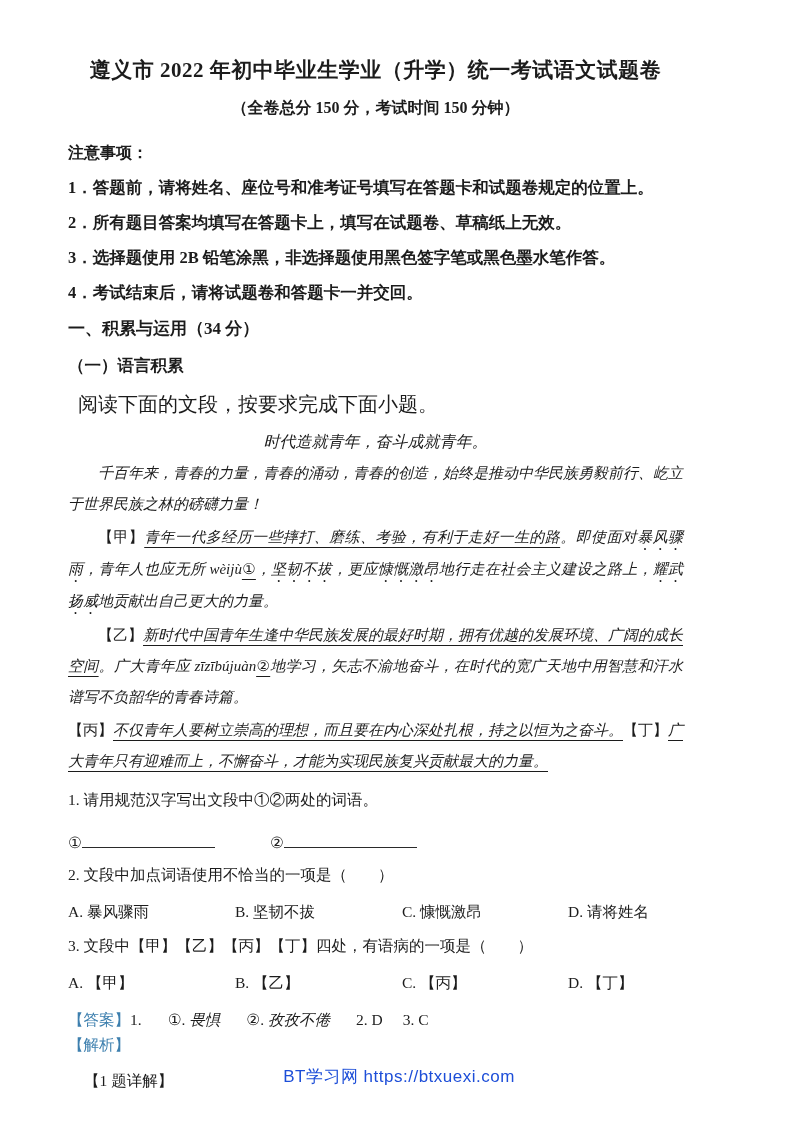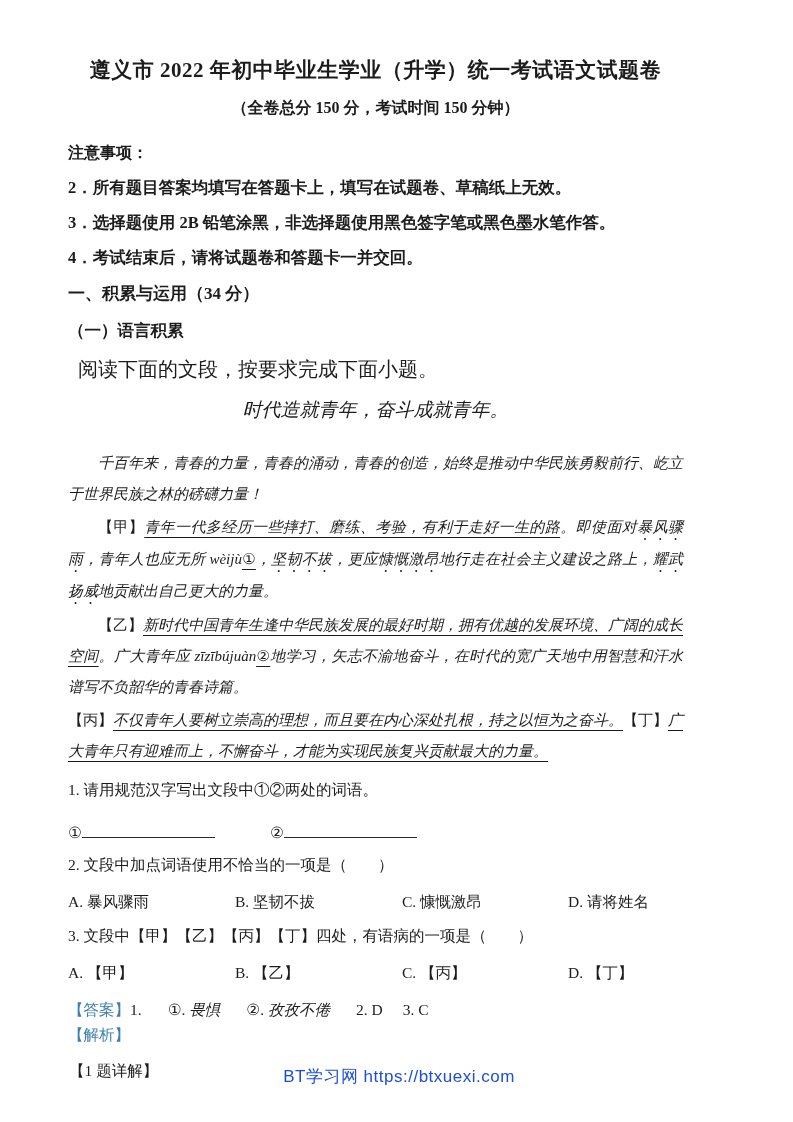--- a/index.html
+++ b/index.html
@@ -50,22 +50,22 @@
     font-weight: bold;
     margin: 0 0 14px 0;
   }
   .intro {
     font-size: 20px;
     margin: 0 0 14px 10px;
   }
   .kai { font-style: italic; }
   .epigraph {
     text-align: center;
-    font-size: 19px;
-    margin: 0 0 25px 0;
+    font-size: 16px;
+    margin: 0 0 5px 0;
   }
   .para {
     font-size: 15px;
     line-height: 31px;
     text-align: justify;
     margin: 0 0 2px 0;
   }
   .indent { text-indent: 2em; }
   .u {
     text-decoration: underline;
@@ -107,21 +107,21 @@
   }
   .blue { color: #3d7fae; }
   .ans-gap { margin-right: 26px; }
   .ans-gap-sm { margin-right: 20px; }
   .analysis-label {
     font-size: 15.5px;
     margin: 4px 0 0 0;
   }
   .detail-heading {
     font-size: 15.5px;
-    margin: 15px 0 0 1px;
+    margin: 15px 0 0 16px;
   }
   .footer {
     position: absolute;
     left: 5px; right: 0;
     top: 1065px;
     text-align: center;
     font-family: "Liberation Sans", "DejaVu Sans", sans-serif;
     font-size: 17px;
     color: #1d4ed8;
     letter-spacing: 0.5px;
@@ -129,20 +129,21 @@
 </style>
 </head>
 <body>
 
 <div class="page">
 
   <h1 class="title">遵义市 2022 年初中毕业生学业（升学）统一考试语文试题卷</h1>
   <div class="subtitle">（全卷总分 150 分，考试时间 150 分钟）</div>
 
   <div class="notice-heading">注意事项：</div>
+  <div class="notice-item">1．答题前，请将姓名、座位号和准考证号填写在答题卡和试题卷规定的位置上。</div>
   <div class="notice-item">2．所有题目答案均填写在答题卡上，填写在试题卷、草稿纸上无效。</div>
   <div class="notice-item">3．选择题使用 2B 铅笔涂黑，非选择题使用黑色签字笔或黑色墨水笔作答。</div>
   <div class="notice-item">4．考试结束后，请将试题卷和答题卡一并交回。</div>
 
   <div class="part-heading">一、积累与运用（34 分）</div>
   <div class="sub-heading">（一）语言积累</div>
   <div class="intro">阅读下面的文段，按要求完成下面小题。</div>
 
   <div class="epigraph kai">时代造就青年，奋斗成就青年。</div>
 

